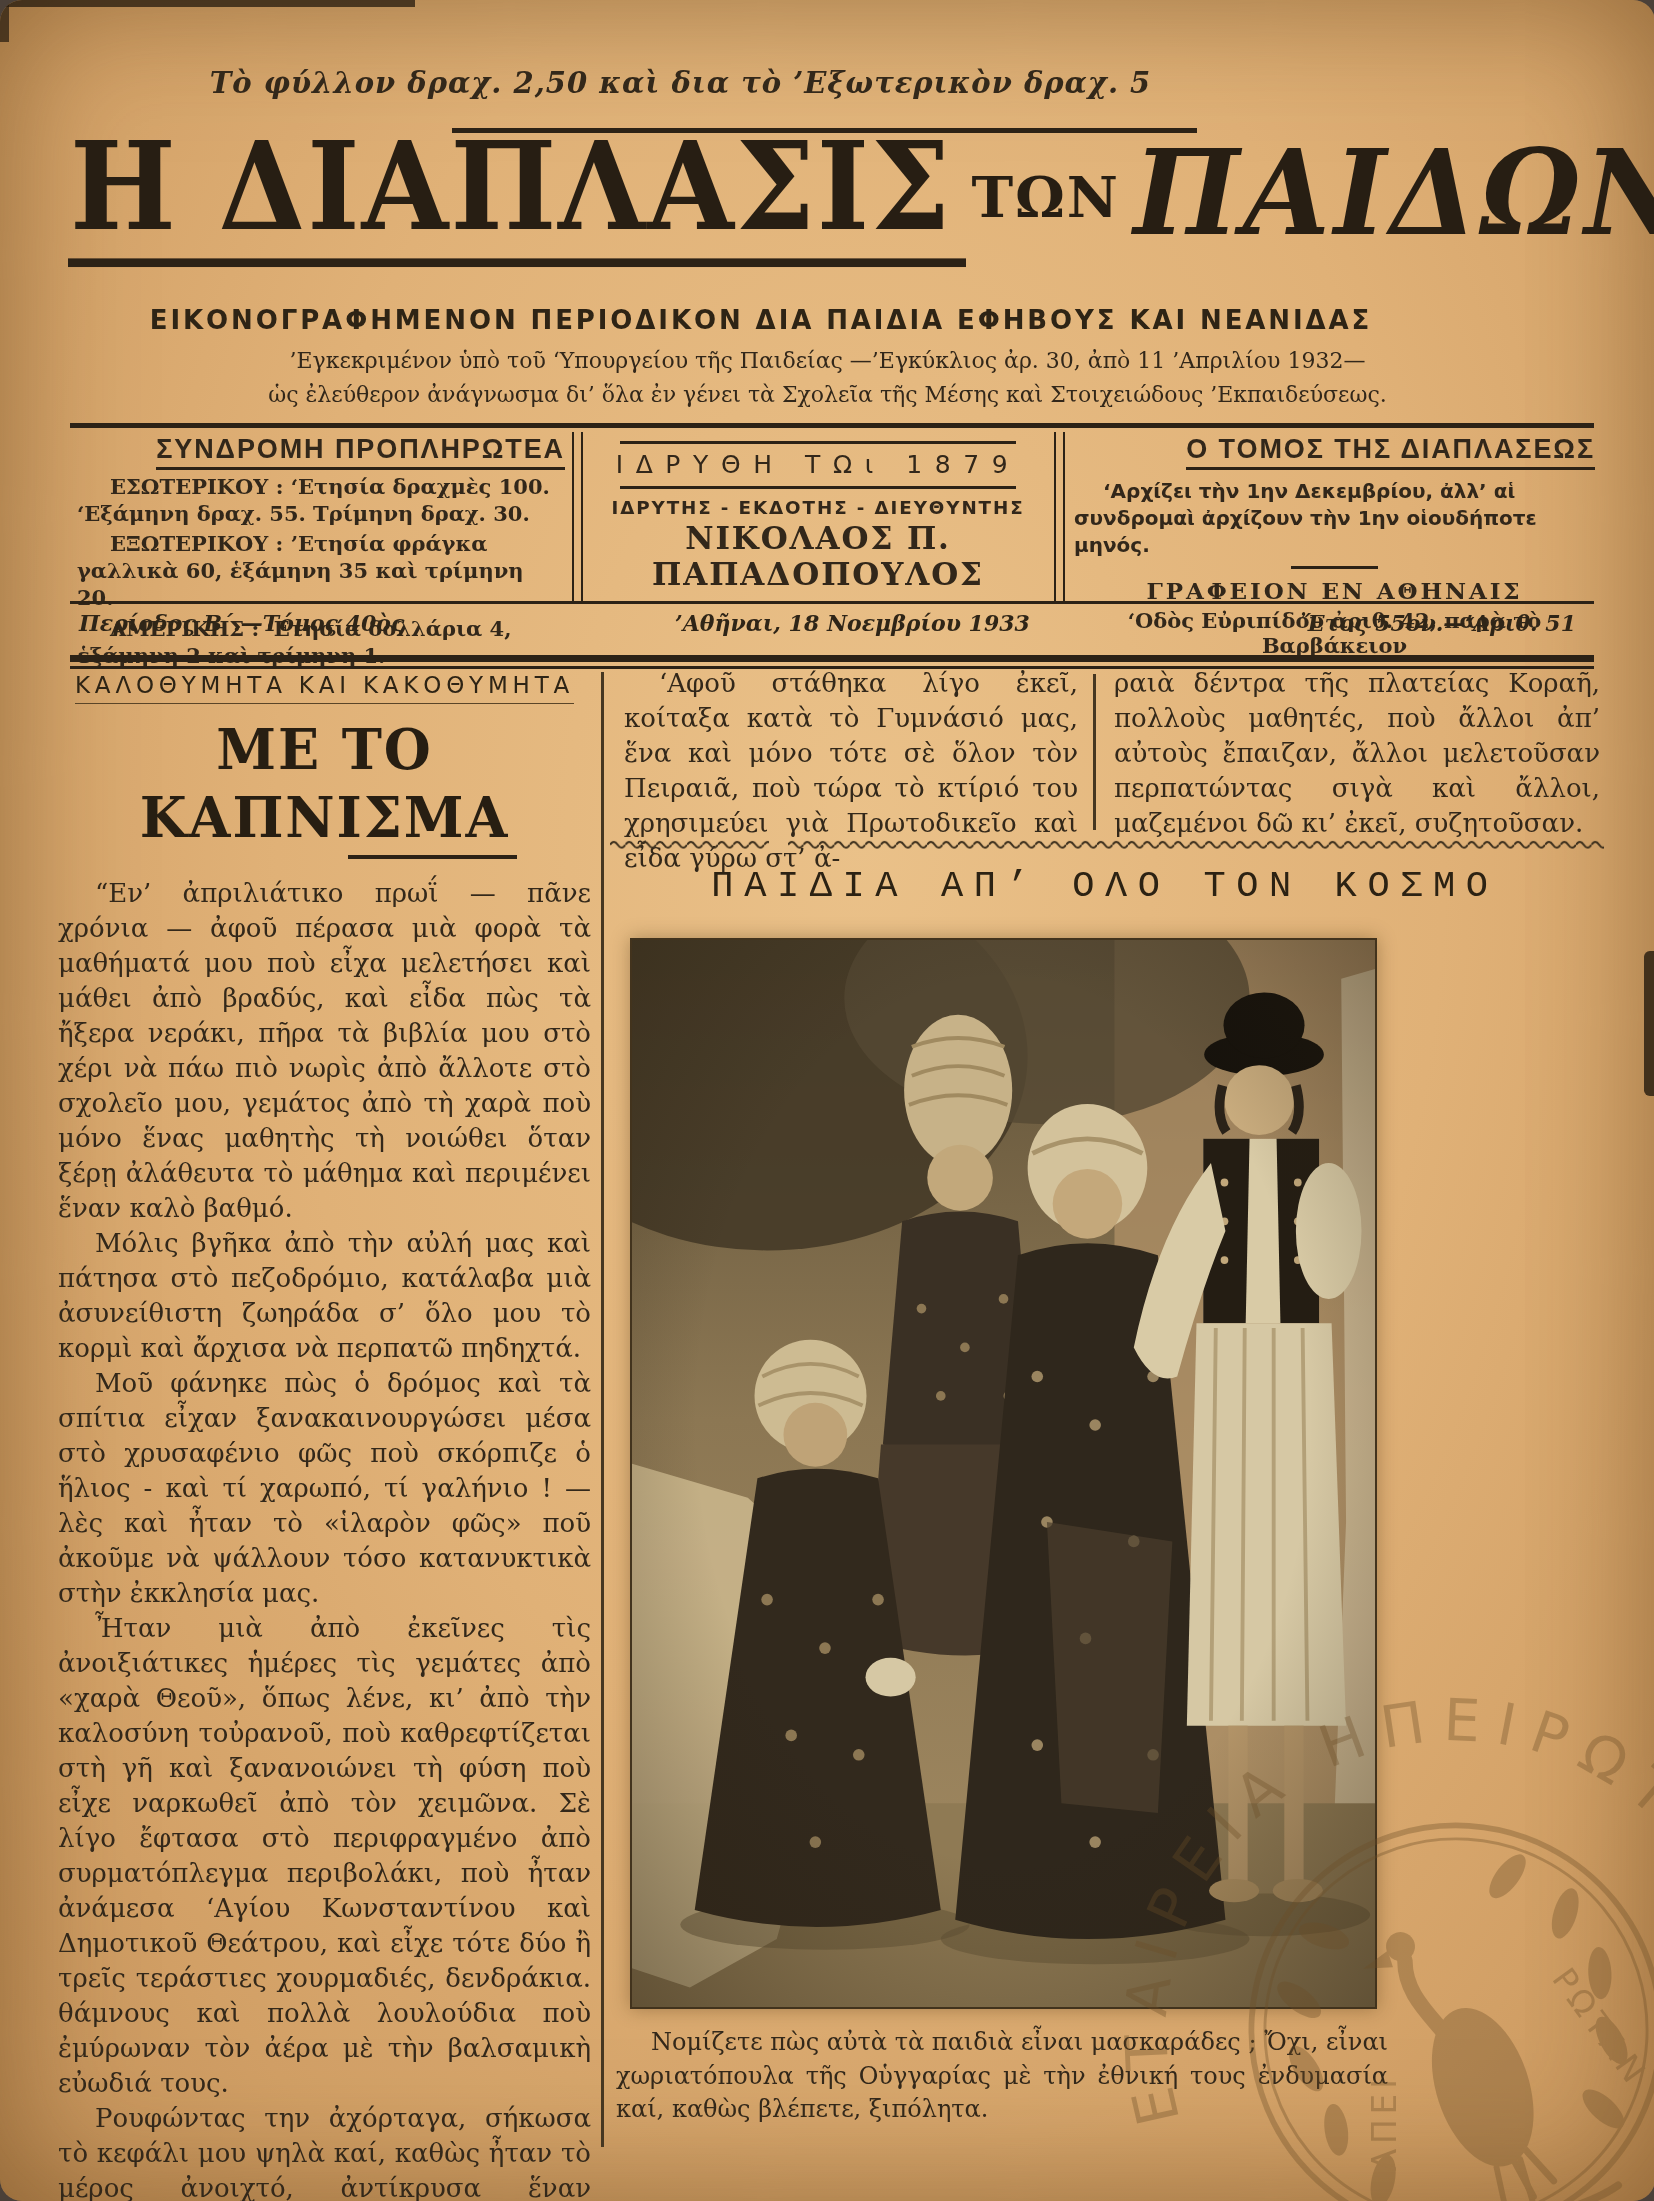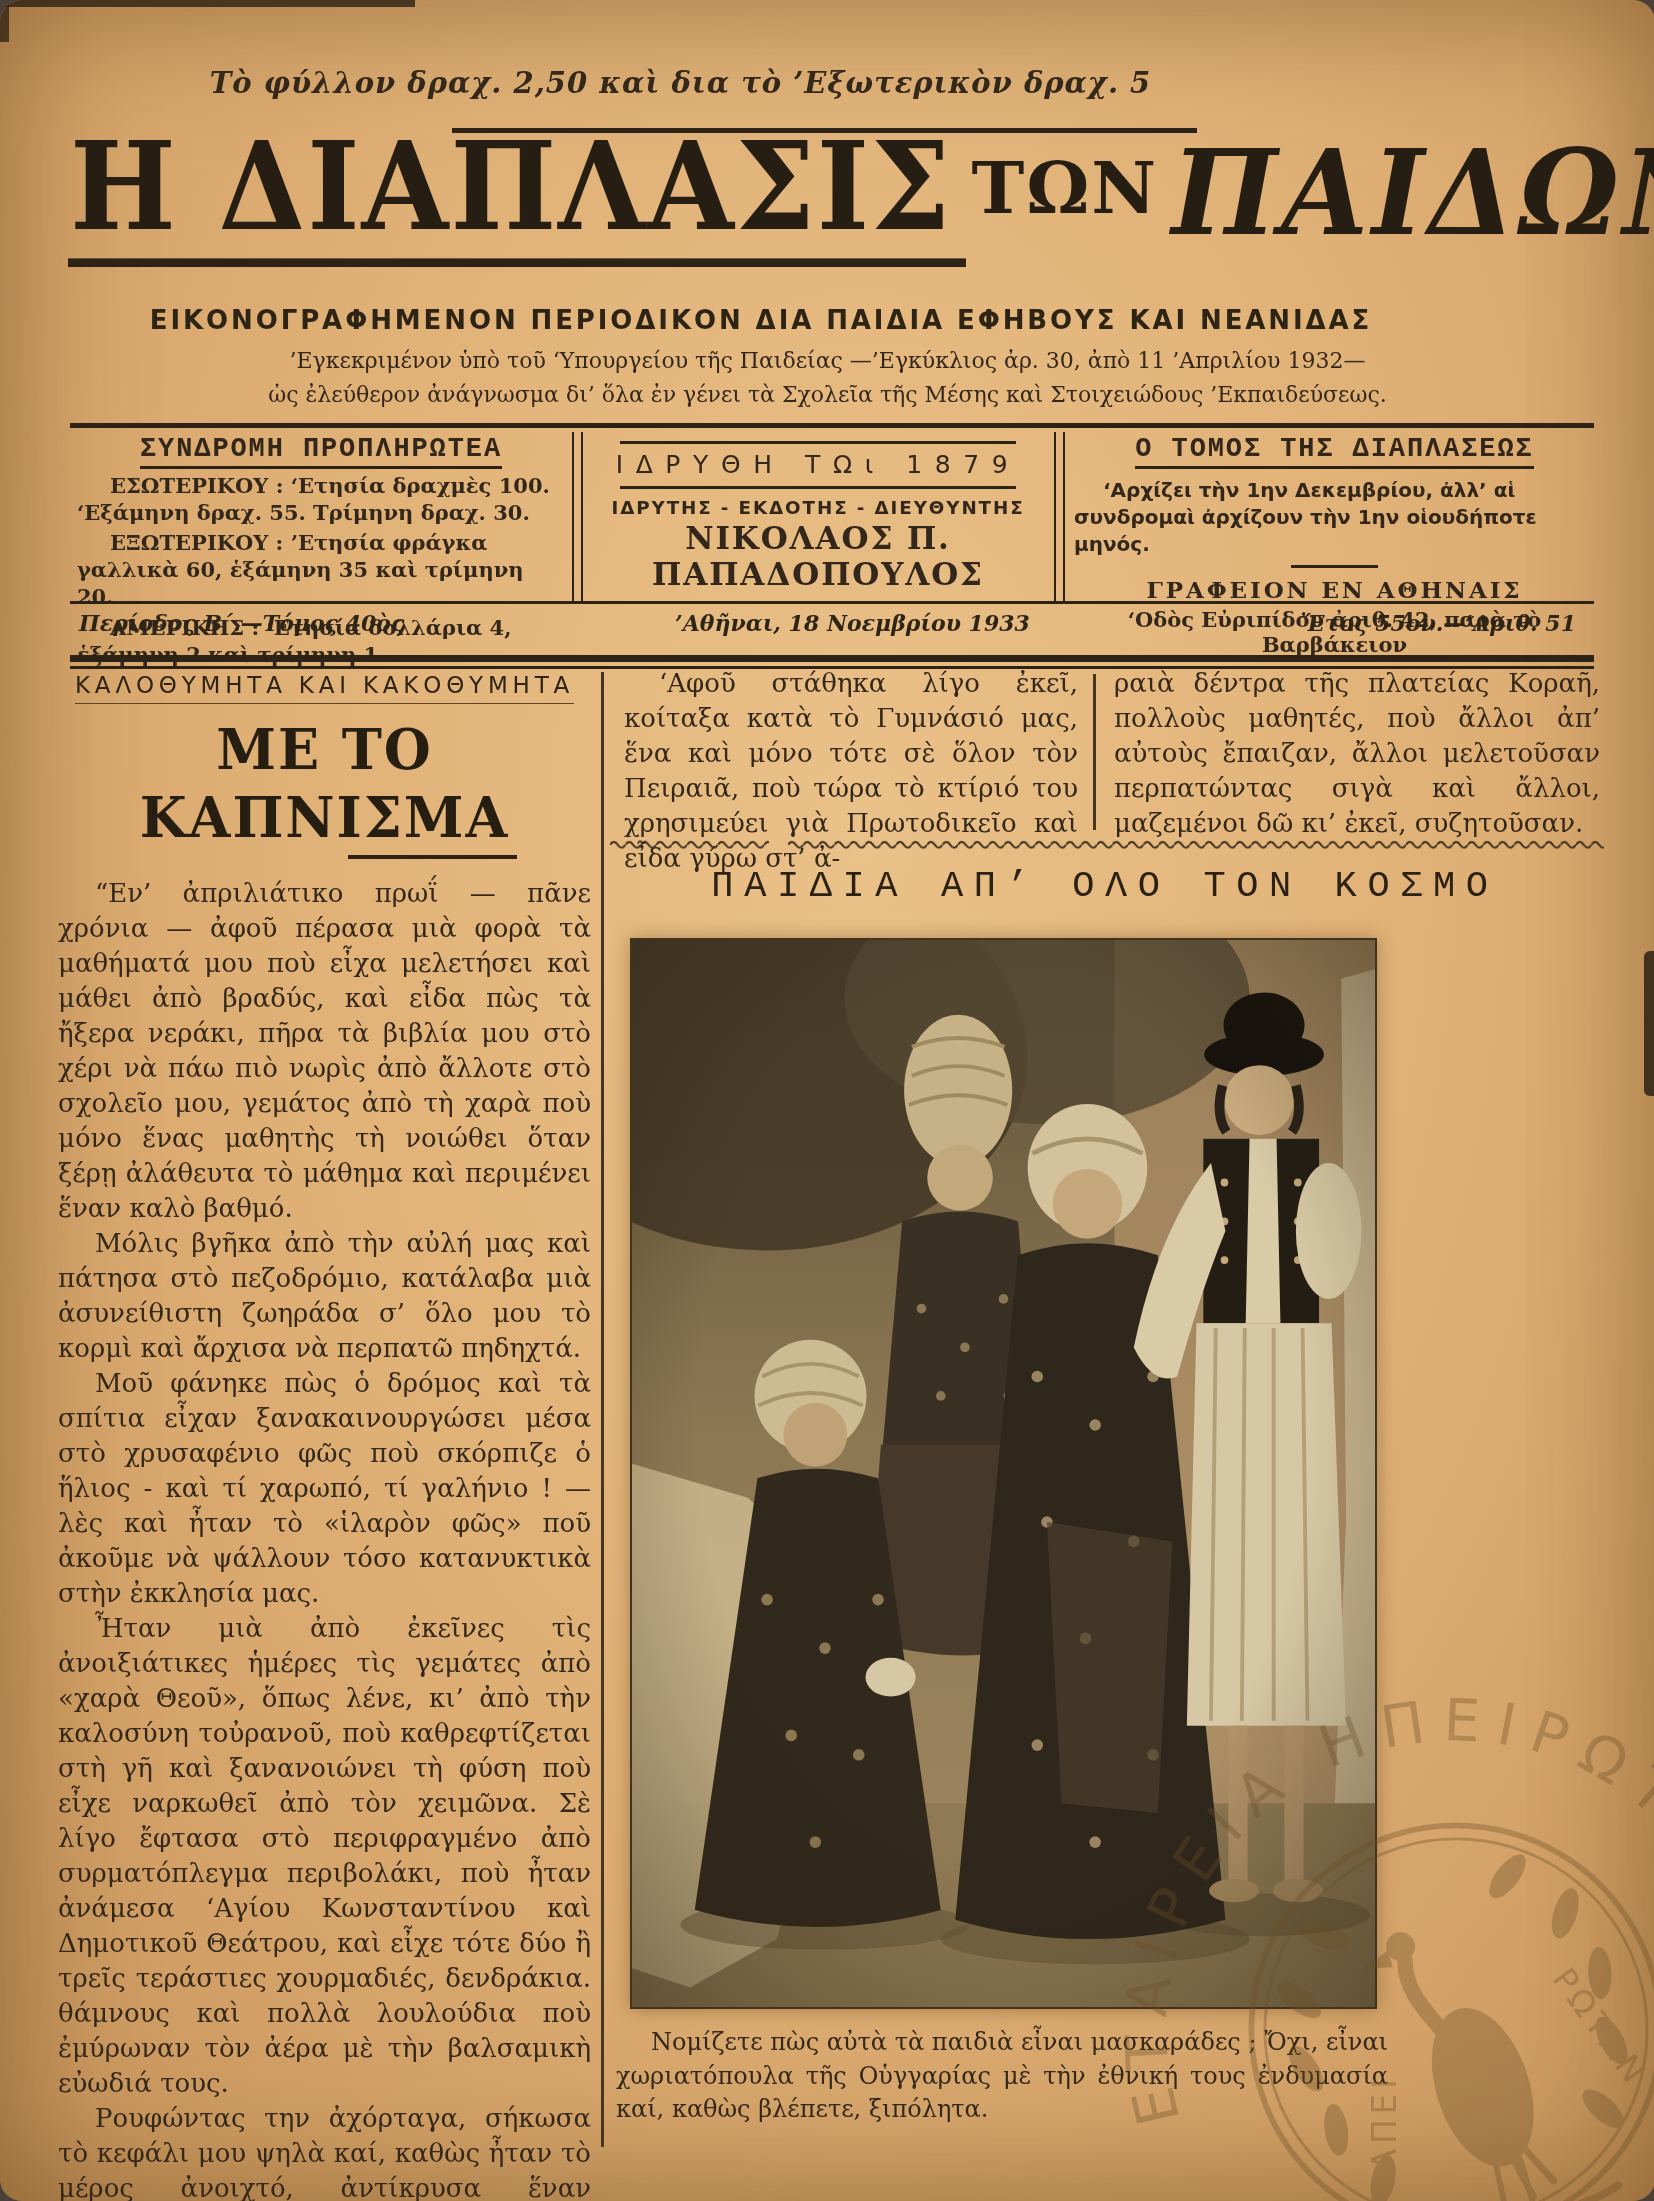--- a/index.html
+++ b/index.html
@@ -10,31 +10,31 @@
     font-family:"DejaVu Serif", serif;color:#32271a;border-radius:22px;
   }
   .abs{position:absolute;}
   .ink{background:#2c2216;}
   
   .price-line{top:66px;left:0;width:1361px;text-align:center;font-style:italic;font-weight:bold;font-size:29px;color:#33281a;letter-spacing:1px;}
   .price-rule{top:128px;left:452px;width:745px;height:4.8px;}
   
   .masthead{top:137px;left:68px;width:1530px;display:flex;align-items:flex-end;color:#271e13;}
   .mh-main{font-size:112px;font-weight:bold;letter-spacing:1.9px;line-height:1;border-bottom:8.7px solid #2c2216;padding:0 13.5px 9.7px 1.9px;transform:scaleY(1.08);transform-origin:bottom;}
-  .mh-ton{font-size:71px;font-weight:bold;margin:0 13.5px 37px 5.8px;letter-spacing:1.9px;}
+  .mh-ton{font-size:56px;font-weight:bold;margin:0 13.5px 37px 5.8px;letter-spacing:1.9px;}
   .mh-paidon{font-size:112px;font-weight:bold;font-style:italic;letter-spacing:3.9px;line-height:1;padding-bottom:13.5px;transform:scaleY(1.05);transform-origin:bottom;}
   
   .subtitle{top:305px;left:0;width:1522px;text-align:center;font-family:"DejaVu Sans",sans-serif;font-weight:bold;font-size:26px;letter-spacing:2.9px;color:#2e2415;}
   .approval1{top:348px;left:0;width:1655px;text-align:center;font-size:22px;}
   .approval2{top:382px;left:0;width:1655px;text-align:center;font-size:22px;}
   .rule-heavy{top:423px;left:70px;width:1524px;height:4.8px;}
   
   .boxcol{top:434px;height:166px;font-size:21px;}
   .vsep{top:432px;height:172px;width:6.8px;border-left:2.9px solid #2c2216;border-right:2.9px solid #2c2216;}
-  .box-title{font-family:Liberation Mono, monospace;font-weight:bold;font-size:27px;letter-spacing:1.9px;text-align:center;}
+  .box-title{font-family:Liberation Sans, sans-serif;font-weight:bold;font-size:27px;letter-spacing:1.9px;text-align:right;}
   .box-title .ul{display:inline-block;border-bottom:3.9px solid #2c2216;padding-bottom:1.9px;}
   .sub-entry{font-weight:bold;font-size:21px;line-height:1.28;margin:3.9px 0 0;text-indent:33px;}
   .pub-line1{font-family:"DejaVu Sans",sans-serif;font-weight:bold;font-size:28px;letter-spacing:2.9px;}
   .pub-rule{height:2.9px;background:#2c2216;margin:6.8px 29px;}
   .pub-line2{font-family:"DejaVu Sans",sans-serif;font-size:25px;letter-spacing:12.6px;}
   .pub-line3{font-family:"DejaVu Sans",sans-serif;font-weight:bold;font-size:18.3px;letter-spacing:1.9px;margin-top:7.7px;}
   .pub-line4{font-weight:bold;font-size:31px;letter-spacing:1.9px;margin-top:1.9px;}
   .vol-text{font-family:"DejaVu Sans",sans-serif;font-weight:bold;font-size:20px;line-height:1.35;margin-top:7.7px;text-indent:29px;}
   .vol-minirule{width:87px;height:2.9px;background:#2c2216;margin:7.7px auto;}
   .vol-office{font-weight:bold;font-size:23px;letter-spacing:2.9px;text-align:center;}

